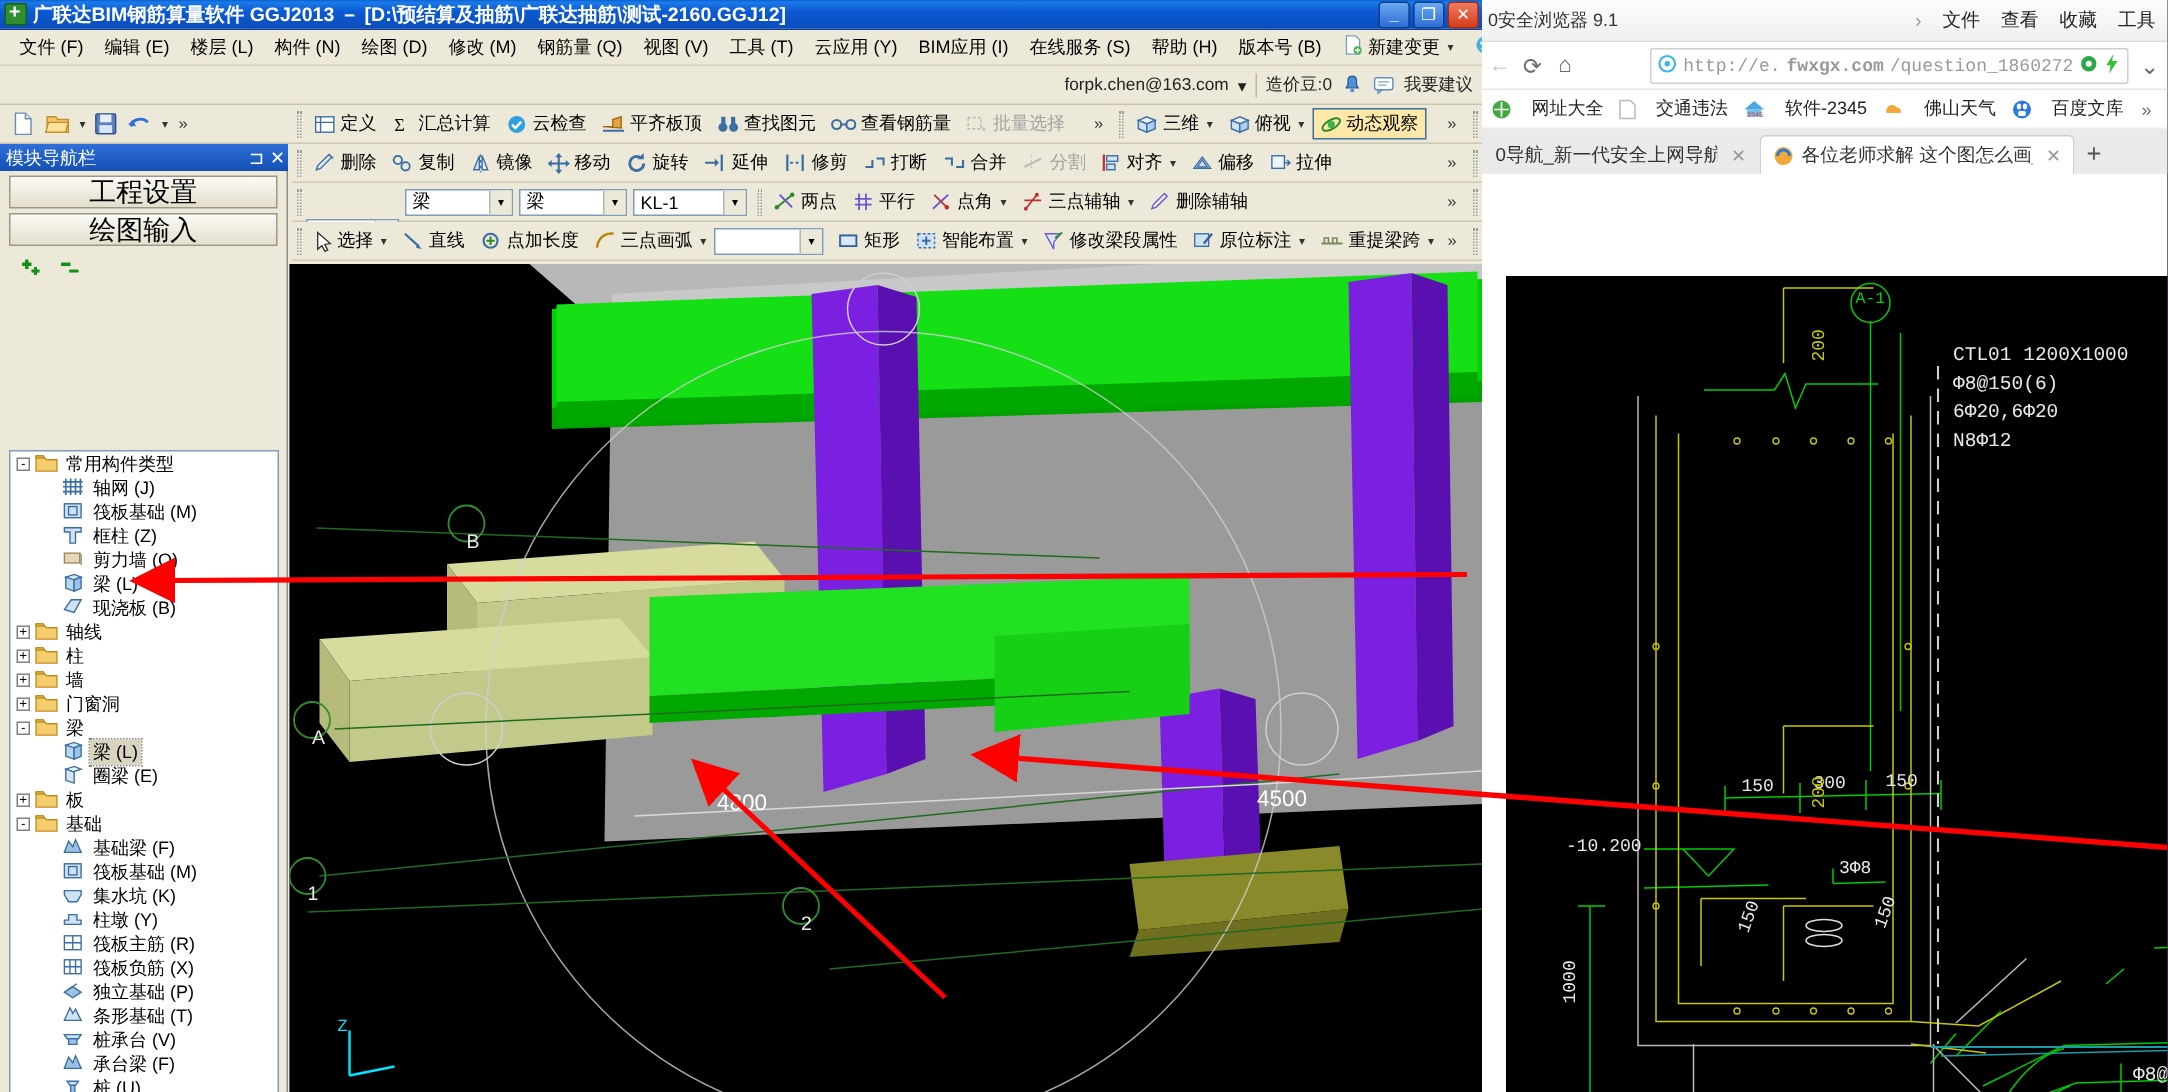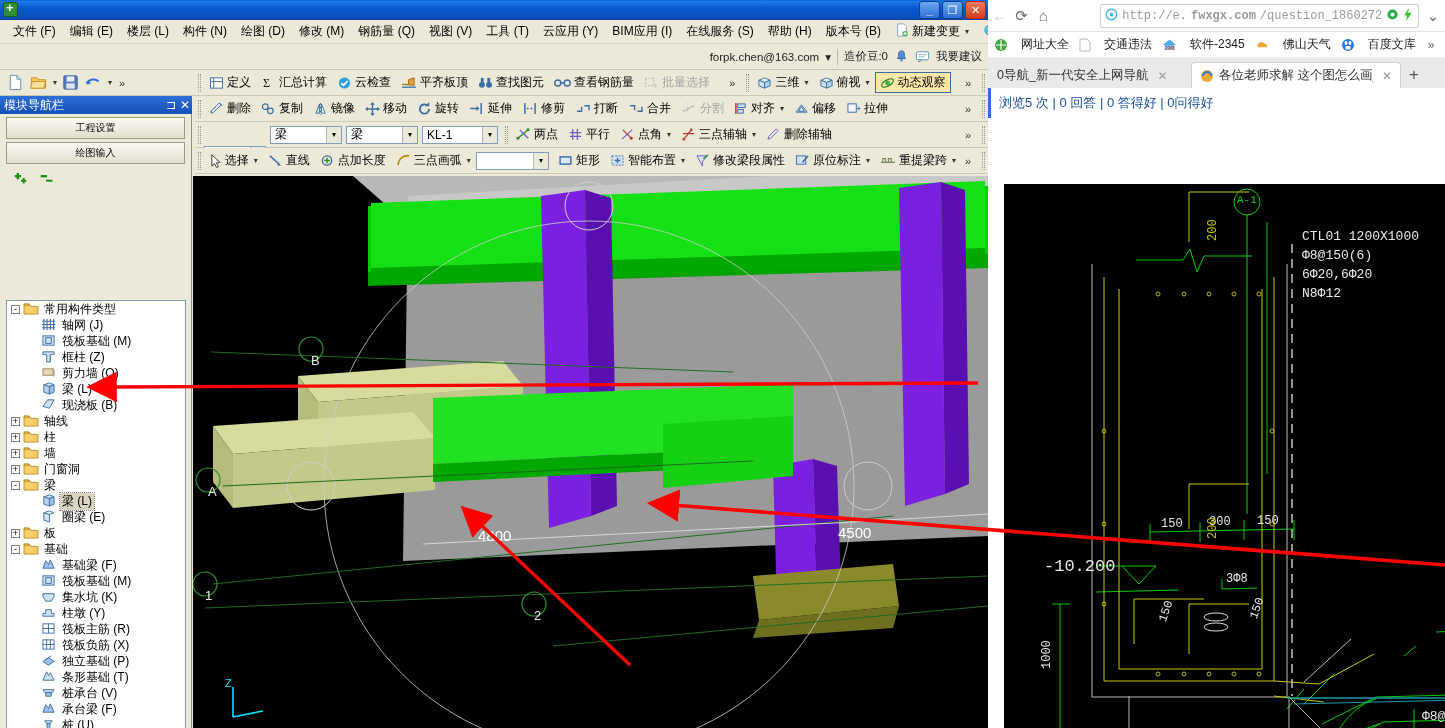--- a/index.html
+++ b/index.html
@@ -76,21 +76,21 @@
     color: #fff; font-size: 12px; display: flex; align-items: center; padding-left: 4px;
   }
   .modhdr .spacer { flex: 1; }
   .modhdr .hbtn { width: 14px; text-align:center; cursor:pointer; font-size: 12px; }
 
   .modpanel { position: absolute; left: 0; top: 114px; width: 192px; height: 614px; background: #ece9d8;
               border-right: 1px solid #8c8c8c; }
   .navbtn {
     margin: 3px 6px; height: 22px; background: linear-gradient(to bottom,#fbfaf5,#e3dfcc);
     border: 1px solid #9d9887; display: flex; align-items: center; justify-content: center;
-    font-size: 10px; color: #000; cursor: pointer;
+    font-size: 18px; color: #000; cursor: pointer;
   }
 
   .treetoolbar { margin: 4px 6px 2px; height: 22px; display: flex; align-items: center; gap: 8px;
                  background:#ece9d8; padding-left: 6px; }
   .treebox {
     position: absolute; left: 6px; top: 186px; width: 180px; height: 510px;
     background: #fff; border: 1px solid #7f9db9; overflow: hidden;
   }
   .tnode { display: flex; align-items: center; height: 16px; font-size: 12px; white-space: nowrap; color:#000; cursor: pointer; }
   .tnode.sel .tlabel { background: #d8d4c0; outline: 1px dotted #888; }
@@ -160,20 +160,21 @@
 </style>
 </head>
 <body>
 
 <div id="root">
 
   <div id="ggj">
 
     <div class="titlebar">
       <div class="title-ico"></div>
+      <div class="title-text">广联达BIM钢筋算量软件  GGJ2013  －  [D:\预结算及抽筋\广联达抽筋\测试-2160.GGJ12]</div>
       <div class="win-btns">
         <div class="win-btn">_</div>
         <div class="win-btn">❐</div>
         <div class="win-btn close">✕</div>
       </div>
     </div>
 
     <div class="menubar" id="menubar">
         <div class="menu-item">文件 (F)</div>
         <div class="menu-item">编辑 (E)</div>
@@ -1000,20 +1001,30 @@
           <path d="M10 40 L10 10" stroke="#00e5ff" stroke-width="1.6"></path>
           <path d="M10 40 L40 34" stroke="#00e5ff" stroke-width="1.6"></path>
           <text x="2" y="10" fill="#00e5ff" font-size="11" font-family="Liberation Sans, sans-serif">Z</text>
         </svg>
       </div>
     </div>
   </div>
 
   <div id="browser">
 
+    <div class="bw-top">
+      <span class="bw-title">0安全浏览器 9.1</span>
+      <div class="bw-menus" id="bwmenus">
+          <span class="bw-chev">›</span>
+          <span>文件</span>
+          <span>查看</span>
+          <span>收藏</span>
+          <span>工具</span>
+        </div>
+    </div>
 
     <div class="bw-nav">
       <div class="navico dim">←</div>
       <div class="navico">⟳</div>
       <div class="navico">⌂</div>
       <div class="urlbar">
         <span>
           <svg width="13" height="13" viewBox="0 0 14 14">
               <circle cx="7" cy="7" r="5.6" fill="none" stroke="#37b6e8" stroke-width="1.5"></circle>
               <circle cx="7" cy="7" r="2" fill="#37b6e8"></circle>
@@ -1098,38 +1109,37 @@
               <rect x="9" y="1" width="6" height="6" fill="#f0c040"></rect>
               <rect x="1" y="8" width="6" height="5" fill="#3fa93f"></rect>
               <rect x="9" y="8" width="6" height="5" fill="#e06040"></rect>
             </svg>
           </span>
           <span class="caret">▾</span>
         </span>
       </div>
 
     <div class="bw-tabs" id="tabs">
-        <div class="tab" style="width: 203px;">
+        <div class="tab" style="width: 185px;">
           <span style="overflow: hidden; text-overflow: clip; white-space: nowrap;">0导航_新一代安全上网导航</span>
           <span class="x">✕</span>
         </div>
         <div class="tab active">
           <span style="display: inline-flex;">
             <svg width="14" height="14" viewBox="0 0 14 14">
               <circle cx="7" cy="7" r="6" fill="#f0a838"></circle>
               <path d="M3 7a4 4 0 0 1 8 0" fill="none" stroke="#2a7ae0" stroke-width="2"></path>
             </svg>
           </span>
           <span style="overflow: hidden; text-overflow: clip; white-space: nowrap;">各位老师求解 这个图怎么画_广联</span>
           <span class="x">✕</span>
         </div>
         <div class="tabplus">+</div>
       </div>
 
-    <div class="bw-meta">浏览5 次 | 0 回答 | 0 答得好 | 0问得好</div>
 
     <div id="cad">
       <svg width="457" height="544" viewBox="0 0 457 544">
         <rect width="457" height="544" fill="#000"></rect>
         <g stroke="#00cc00" stroke-width="1" fill="none">
 
           <circle cx="243" cy="18" r="13"></circle>
 
           <path d="M132 76 L179 76 L186 65 L193 88 L200 72 L248 72"></path>
 
@@ -1221,21 +1231,21 @@
       </svg>
       <div id="cad-texts">
           <div class="cadtxt g" style="left: 233px; top: 10px; font-size: 11px;">A-1</div>
           <div class="cadtxt w" style="left: 298px; top: 45px; font-size: 13px;">CTL01 1200X1000</div>
           <div class="cadtxt w" style="left: 298px; top: 64px; font-size: 13px;">Φ8@150(6)</div>
           <div class="cadtxt w" style="left: 298px; top: 83px; font-size: 13px;">6Φ20,6Φ20</div>
           <div class="cadtxt w" style="left: 298px; top: 102px; font-size: 13px;">N8Φ12</div>
           <div class="cadtxt w" style="left: 157px; top: 333px; font-size: 12px;">150</div>
           <div class="cadtxt w" style="left: 205px; top: 331px; font-size: 12px;">300</div>
           <div class="cadtxt w" style="left: 253px; top: 330px; font-size: 12px;">150</div>
-          <div class="cadtxt w" style="left: 40px; top: 373px; font-size: 17px;">-10.200</div>
+          <div class="cadtxt w" style="left: 40px; top: 373px; font-size: 12px;">-10.200</div>
           <div class="cadtxt w" style="left: 222px; top: 388px; font-size: 12px;">3Φ8</div>
           <div class="cadtxt w" style="left: 36px; top: 485px; font-size: 12px; transform: rotate(-90deg); transform-origin: left top;">1000</div>
           <div class="cadtxt y" style="left: 202px; top: 57px; font-size: 12px; transform: rotate(-90deg); transform-origin: left top;">200</div>
           <div class="cadtxt y" style="left: 202px; top: 355px; font-size: 12px; transform: rotate(-90deg); transform-origin: left top;">200</div>
           <div class="cadtxt w" style="left: 152px; top: 435px; font-size: 12px; transform: rotate(-70deg); transform-origin: left top;">150</div>
           <div class="cadtxt w" style="left: 243px; top: 432px; font-size: 12px; transform: rotate(-70deg); transform-origin: left top;">150</div>
           <div class="cadtxt w" style="left: 418px; top: 525px; font-size: 13px;">Φ8@</div>
         </div>
     </div>
   </div>

